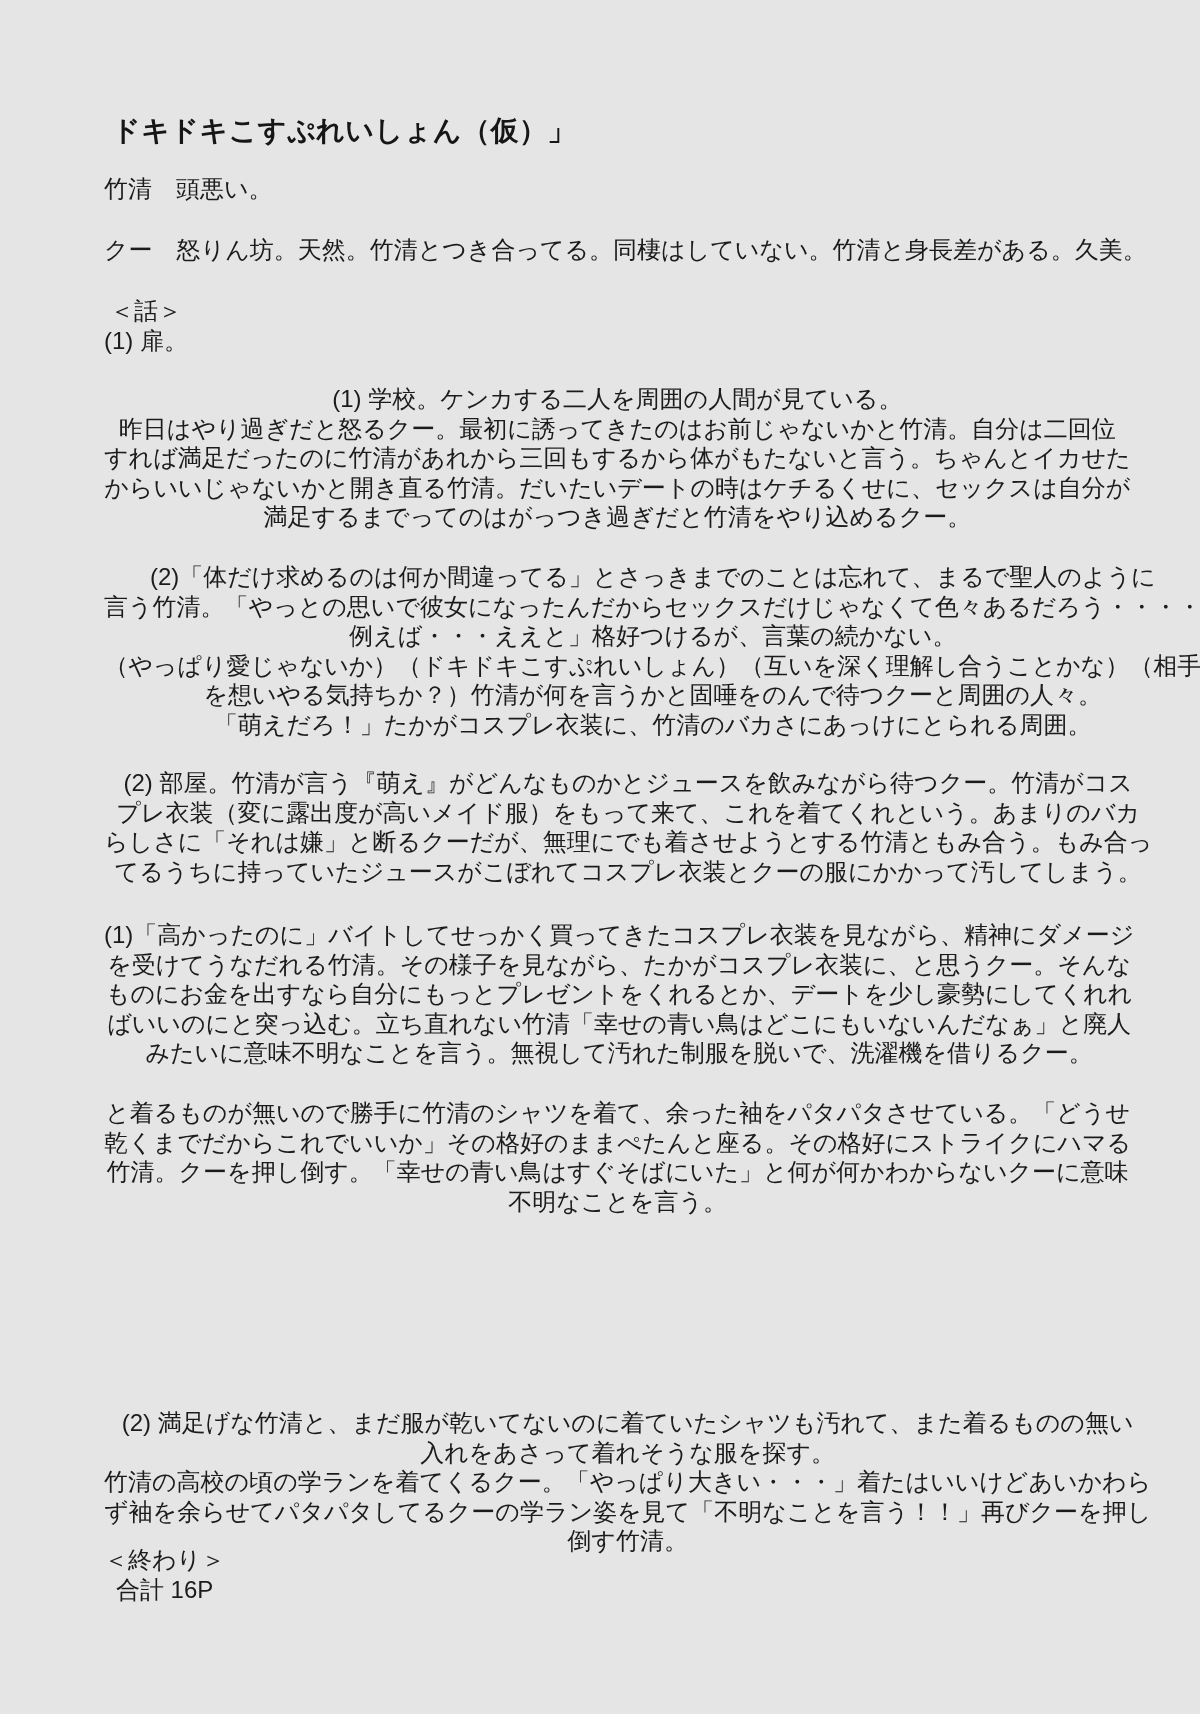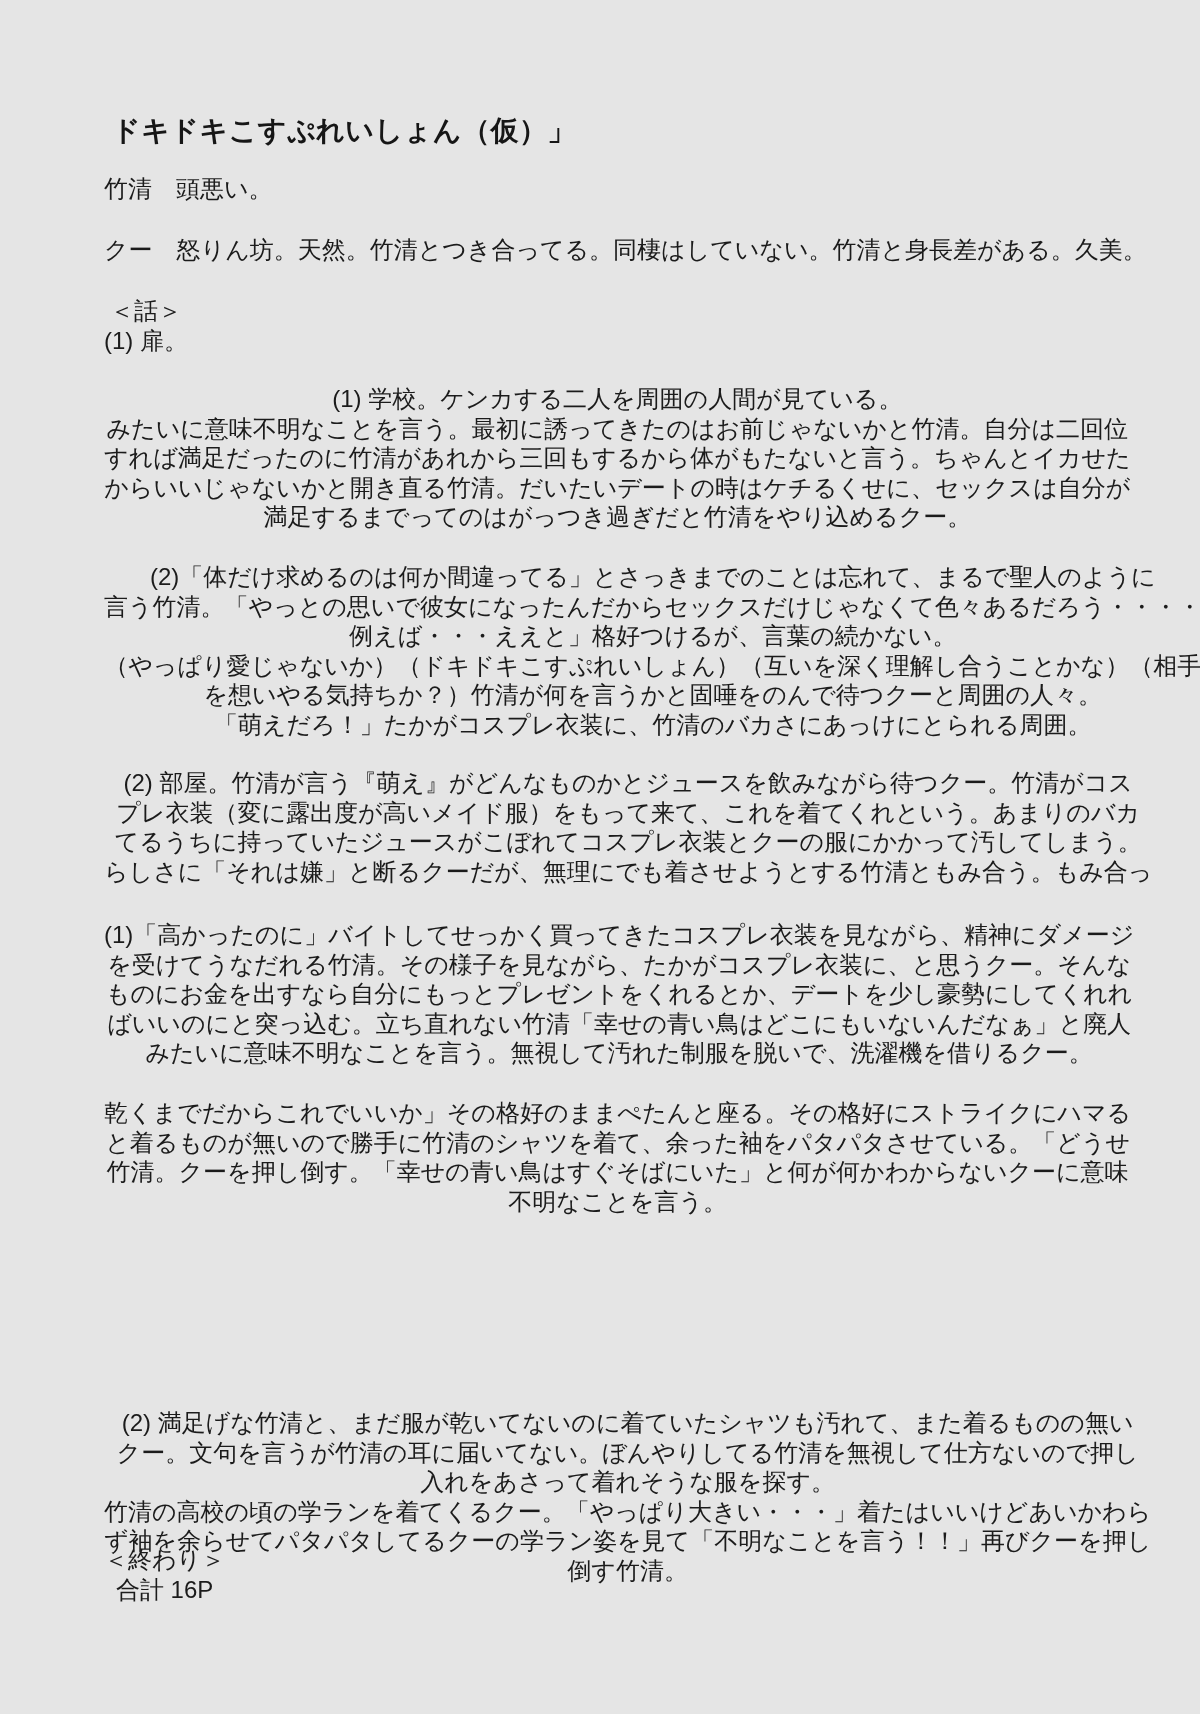--- a/index.html
+++ b/index.html
@@ -46,55 +46,54 @@
     </div>
   <div class="block" style="top:235px">
       <div class="line">クー　怒りん坊。天然。竹清とつき合ってる。同棲はしていない。竹清と身長差がある。久美。</div>
     </div>
   <div class="block" style="top:296px">
       <div class="line">＜話＞</div>
       <div class="line">(1) 扉。</div>
     </div>
   <div class="block" style="top:384px">
       <div class="line">(1) 学校。ケンカする二人を周囲の人間が見ている。</div>
-      <div class="line">みたいに意味不明なことを言う。最初に誘ってきたのはお前じゃないかと竹清。自分は二回位</div>
+      <div class="line">昨日はやり過ぎだと怒るクー。最初に誘ってきたのはお前じゃないかと竹清。自分は二回位</div>
       <div class="line">すれば満足だったのに竹清があれから三回もするから体がもたないと言う。ちゃんとイカせた</div>
       <div class="line">からいいじゃないかと開き直る竹清。だいたいデートの時はケチるくせに、セックスは自分が</div>
       <div class="line">満足するまでってのはがっつき過ぎだと竹清をやり込めるクー。</div>
     </div>
   <div class="block" style="top:562px">
       <div class="line">(2)「体だけ求めるのは何か間違ってる」とさっきまでのことは忘れて、まるで聖人のように</div>
       <div class="line">言う竹清。「やっとの思いで彼女になったんだからセックスだけじゃなくて色々あるだろう・・・・</div>
       <div class="line">例えば・・・ええと」格好つけるが、言葉の続かない。</div>
       <div class="line">（やっぱり愛じゃないか）（ドキドキこすぷれいしょん）（互いを深く理解し合うことかな）（相手</div>
       <div class="line">を想いやる気持ちか？）竹清が何を言うかと固唾をのんで待つクーと周囲の人々。</div>
       <div class="line">「萌えだろ！」たかがコスプレ衣装に、竹清のバカさにあっけにとられる周囲。</div>
     </div>
   <div class="block" style="top:768px">
       <div class="line">(2) 部屋。竹清が言う『萌え』がどんなものかとジュースを飲みながら待つクー。竹清がコス</div>
       <div class="line">プレ衣装（変に露出度が高いメイド服）をもって来て、これを着てくれという。あまりのバカ</div>
+      <div class="line">らしさに「それは嫌」と断るクーだが、無理にでも着させようとする竹清ともみ合う。もみ合っ</div>
       <div class="line">てるうちに持っていたジュースがこぼれてコスプレ衣装とクーの服にかかって汚してしまう。</div>
-      <div class="line">らしさに「それは嫌」と断るクーだが、無理にでも着させようとする竹清ともみ合う。もみ合っ</div>
     </div>
   <div class="block" style="top:920px">
       <div class="line">(1)「高かったのに」バイトしてせっかく買ってきたコスプレ衣装を見ながら、精神にダメージ</div>
       <div class="line">を受けてうなだれる竹清。その様子を見ながら、たかがコスプレ衣装に、と思うクー。そんな</div>
       <div class="line">ものにお金を出すなら自分にもっとプレゼントをくれるとか、デートを少し豪勢にしてくれれ</div>
       <div class="line">ばいいのにと突っ込む。立ち直れない竹清「幸せの青い鳥はどこにもいないんだなぁ」と廃人</div>
       <div class="line">みたいに意味不明なことを言う。無視して汚れた制服を脱いで、洗濯機を借りるクー。</div>
     </div>
   <div class="block" style="top:1098px">
+      <div class="line">と着るものが無いので勝手に竹清のシャツを着て、余った袖をパタパタさせている。「どうせ</div>
       <div class="line">乾くまでだからこれでいいか」その格好のままぺたんと座る。その格好にストライクにハマる</div>
-      <div class="line">と着るものが無いので勝手に竹清のシャツを着て、余った袖をパタパタさせている。「どうせ</div>
       <div class="line">竹清。クーを押し倒す。「幸せの青い鳥はすぐそばにいた」と何が何かわからないクーに意味</div>
       <div class="line">不明なことを言う。</div>
     </div>
   <div class="block" style="top:1408px">
       <div class="line">(2) 満足げな竹清と、まだ服が乾いてないのに着ていたシャツも汚れて、また着るものの無い</div>
-      <div class="line">クー。文句を言うが竹清の耳に届いてない。ぼんやりしてる竹清を無視して仕方ないので押し</div>
       <div class="line">入れをあさって着れそうな服を探す。</div>
       <div class="line">竹清の高校の頃の学ランを着てくるクー。「やっぱり大きい・・・」着たはいいけどあいかわら</div>
       <div class="line">ず袖を余らせてパタパタしてるクーの学ラン姿を見て「不明なことを言う！！」再びクーを押し</div>
       <div class="line">倒す竹清。</div>
     </div>
   <div class="block" style="top:1545px">
       <div class="line">＜終わり＞</div>
       <div class="line">合計 16P</div>
     </div>
 </div>

